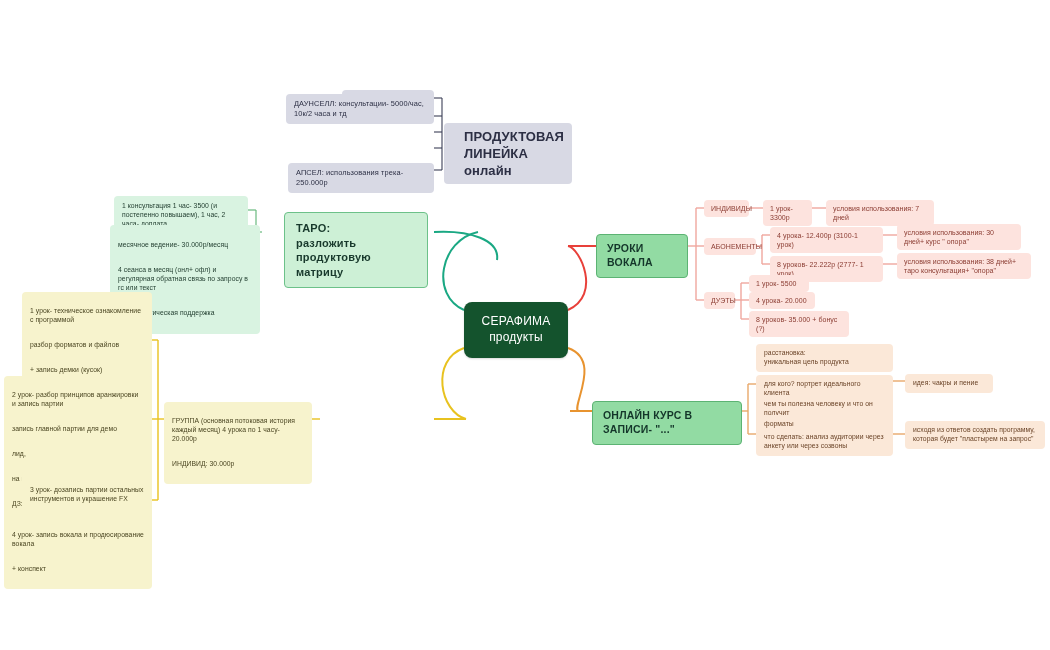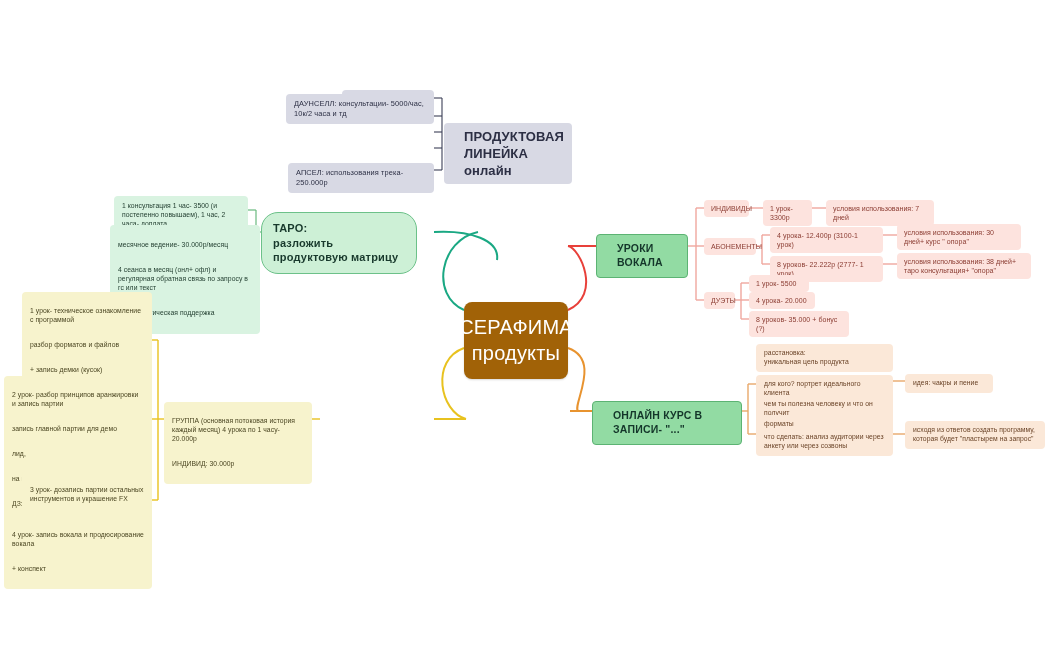--- a/index.html
+++ b/index.html
@@ -25,39 +25,39 @@
     display: flex;
     align-items: center;
     border-radius: 4px;
     line-height: 1.32;
     white-space: pre-line;
     z-index: 4;
   }
 
   
   .root {
-    background: #a16207;
+    background: #14532d;
     color: #ffffff;
     border-radius: 8px;
-    font-size: 20px;
+    font-size: 12px;
     padding: 12px 16px;
     text-align: center;
     justify-content: center;
     letter-spacing: .2px;
     box-shadow: 0 1px 2px rgba(0,0,0,.15);
   }
 
   
   .green-head {
     background: #92dba3;
     border: 1px solid #5cb373;
     color: #14362a;
     font-size: 10.5px;
     font-weight: bold;
-    padding: 7px 20px;
+    padding: 7px 10px;
     letter-spacing: .2px;
   }
   .taro-head {
     background: #cdf0d6;
     border: 1px solid #6cc189;
     color: #18392c;
     font-size: 11px;
     font-weight: bold;
     padding: 8px 11px;
     letter-spacing: .2px;
@@ -188,21 +188,21 @@
 
   <div class="node root" style="left:464px; top:302px; width:104px;">СЕРАФИМА
 продукты</div>
 
   <div class="node grey head" style="left:444px; top:123px; width:128px;">ПРОДУКТОВАЯ ЛИНЕЙКА онлайн</div>
 
   <div class="node grey" style="left:342px; top:90px; width:92px;">ЛИД: онлайн урок+распевки</div>
   <div class="node grey" style="left:286px; top:94px; width:148px;">ДАУНСЕЛЛ: консультации- 5000/час, 10к/2 часа и тд</div>
   <div class="node grey" style="left:288px; top:163px; width:146px;">АПСЕЛ: использования трека- 250.000р</div>
 
-  <div class="node taro-head" style="left:261px; top:212px; width:156px;border-radius:17px;">ТАРО:
+  <div class="node taro-head" style="left:284px; top:212px; width:144px;">ТАРО:
 разложить продуктовую матрицу</div>
 
   <div class="node mint" style="left:114px; top:196px; width:134px;">1 консультация 1 час- 3500 (и постепенно повышаем), 1 час, 2 часа- доплата</div>
 
   <div class="node mint stack" style="left:110px; top:225px; width:150px; display:block; padding:7px 8px;">
     <span class="ln">месячное ведение- 30.000р/месяц</span>
     <span class="ln">4 сеанса в месяц (онл+ офл) и регулярная обратная связь по запросу в гс или текст</span>
     <span class="ln">+ психологическая поддержка</span>
   </div>
 

